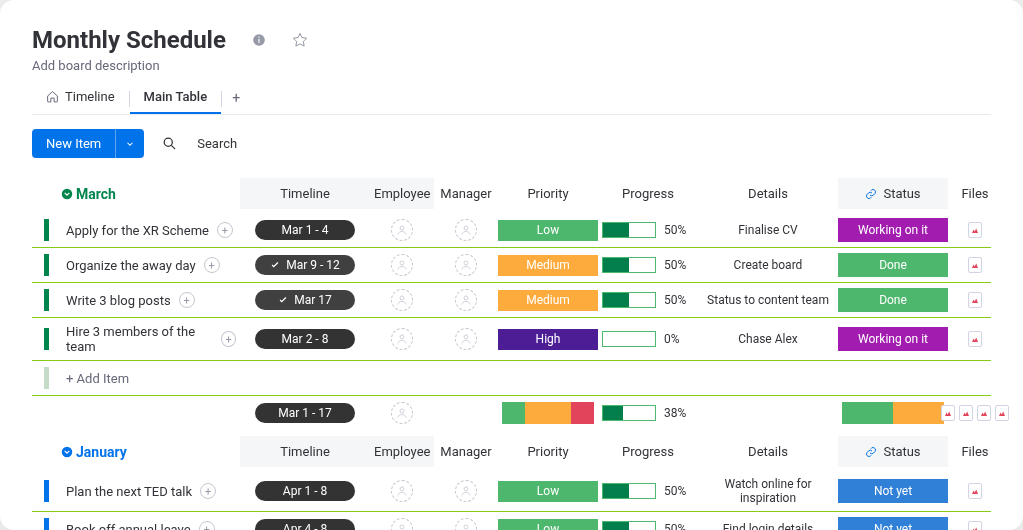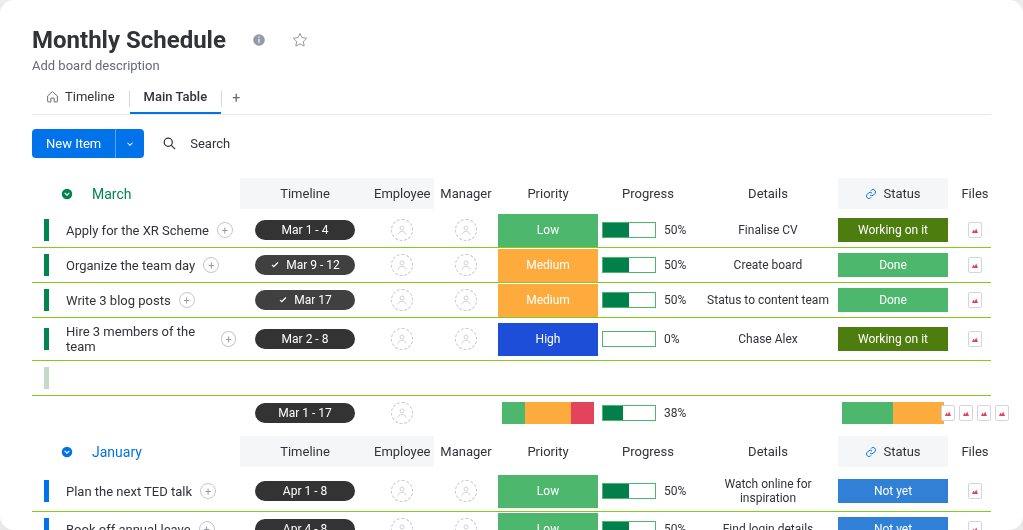--- a/index.html
+++ b/index.html
@@ -12,53 +12,53 @@
   .subtitle { color:#676879; font-size:13px; margin-top:4px; }
   .tabs { display:flex; align-items:center; gap:0; margin-top:10px; border-bottom:1px solid #e6e9ef; }
   .tab { display:flex; align-items:center; gap:6px; padding:6px 14px 8px; font-size:13px; color:#323338; cursor:pointer; border-bottom:2px solid transparent; }
   .tab.active { border-bottom-color:#0073ea; font-weight:500; }
   .tab-add { padding:6px 10px 8px; color:#676879; cursor:pointer; font-size:14px; }
   .tab-sep { width:1px; height:16px; background:#d0d4e4; }
   .toolbar { display:flex; align-items:center; gap:18px; margin-top:14px; margin-bottom:20px; }
   .btn-new { display:flex; align-items:stretch; border-radius:4px; overflow:hidden; box-shadow:0 1px 0 rgba(0,0,0,0.02); }
   .btn-new-main { background:#0073ea; color:#fff; font-size:13px; padding:7px 14px; cursor:pointer; }
   .btn-new-drop { background:#0073ea; color:#fff; padding:7px 9px; border-left:1px solid rgba(255,255,255,0.35); cursor:pointer; display:flex; align-items:center; }
-  .search { display:flex; align-items:center; gap:13px; color:#323338; cursor:pointer; font-size:13px; }
+  .search { display:flex; align-items:center; gap:20px; color:#323338; cursor:pointer; font-size:13px; }
 
   .group { margin-bottom:6px; }
   .grid { display:grid; grid-template-columns: 28px 180px 130px 64px 64px 100px 100px 140px 110px 54px; align-items:center; }
   .group-head { margin-bottom:4px; }
-  .gh-left { display:flex; align-items:center; gap:18px; font-weight:400; font-size:14px; }
+  .gh-left { display:flex; align-items:center; gap:2px; font-weight:700; font-size:14px; }
   .gh-left.march { color:#00854d; }
   .gh-left.april { color:#0073ea; }
   .col-head { text-align:center; color:#323338; font-size:13px; font-weight:400; padding:8px 4px; }
   .col-head-cell { background:#f5f6f8; border-radius:0; }
   .row { border-bottom:1px solid #84cc16; }
   .row .cell { padding:6px 4px; display:flex; align-items:center; justify-content:center; min-height:34px; }
   .row .cell.task { justify-content:flex-start; gap:8px; padding-left:6px; font-size:13px; }
   .stripe { width:5px; align-self:stretch; border-radius:0; }
   .stripe-wrap { display:flex; align-items:stretch; justify-content:flex-end; padding:0; }
   .stripe.march { background:#00854d; }
   .stripe.april { background:#0073ea; }
   .stripe.add { background:#c3dbc7; }
   .chip { border-radius:11px; color:#fff; font-size:12px; padding:3px 0; width:100px; text-align:center; display:flex; align-items:center; justify-content:center; gap:6px; }
   .chip.dark { background:#333; }
   .chip.green { background:#404040; }
   .avatar { width:22px; height:22px; border-radius:50%; border:1px dashed #c5c7d0; display:flex; align-items:center; justify-content:center; }
-  .prio { width:100%; height:33px; display:flex; align-items:center; justify-content:center; color:#fff; font-size:12px; }
+  .prio { width:100%; height:21px; display:flex; align-items:center; justify-content:center; color:#fff; font-size:12px; }
   .prio.low { background:#4eb76e; }
   .prio.med { background:#fdab3d; }
-  .prio.high { background:#1d4ed8; }
+  .prio.high { background:#4c1d95; }
   .progress-cell { display:flex; align-items:center; gap:8px; justify-content:center; width:100%; }
   .pbar { width:58px; height:16px; border:1px solid #4eb76e; background:#fff; position:relative; }
   .pfill { height:100%; background:#037f4c; }
   .ppct { font-size:12px; color:#323338; min-width:30px; text-align:left; }
   .details { font-size:12px; color:#323338; text-align:center; }
   .status { width:100%; height:24px; display:flex; align-items:center; justify-content:center; color:#fff; font-size:12px; }
-  .status.work { background:#4d7c0f; }
+  .status.work { background:#a21caf; }
   .status.done { background:#4eb76e; }
   .status.notyet { background:#2f80d6; }
   .file-icon { width:14px; height:16px; border:1px solid #d0d4e4; border-radius:2px; position:relative; background:#fff; }
   .file-icon::after { content:""; position:absolute; left:3px; right:3px; top:5px; height:5px; background:#e2445c; clip-path: polygon(0 100%, 25% 30%, 45% 70%, 70% 10%, 100% 100%); }
   .files-multi { display:flex; gap:4px; justify-content:center; }
   .addrow { color:#676879; font-size:13px; padding:8px 6px; }
   .summary .cell { padding:6px 4px; display:flex; align-items:center; justify-content:center; min-height:30px; }
   .stacked { display:flex; width:100%; height:22px; }
   .seg { height:100%; }
   .status-head { gap:6px; display:flex; align-items:center; justify-content:center; }
@@ -204,21 +204,21 @@
           </div>
           <div class="cell">
             <div class="file-icon"></div>
           </div>
         </div>
         <div class="grid row">
           <div class="cell stripe-wrap">
             <div class="stripe march"></div>
           </div>
           <div class="cell task">
-            <span>Organize the team day</span>
+            <span>Organize the away day</span>
             <span class="plus-circ">+</span>
           </div>
           <div class="cell">
             <div class="chip green">
               <span>
                 <svg class="check" viewBox="0 0 24 24">
                   <path d="M5 12l4 4 10-10" fill="none" stroke="#fff" stroke-width="3"></path>
                 </svg>
               </span>
               <span>Mar 9 - 12</span>
@@ -365,20 +365,21 @@
           <div class="cell">
             <div class="file-icon"></div>
           </div>
         </div>
       </div>
 
     <div class="grid row">
       <div class="cell stripe-wrap">
           <div class="stripe add"></div>
         </div>
+      <div class="addrow" style="grid-column: span 9;">+ Add Item</div>
     </div>
 
     <div class="grid summary">
       <div class="cell"></div>
         <div class="cell"></div>
       <div class="cell">
           <div class="chip dark">Mar 1 - 17</div>
         </div>
       <div class="cell">
           <div class="avatar">

